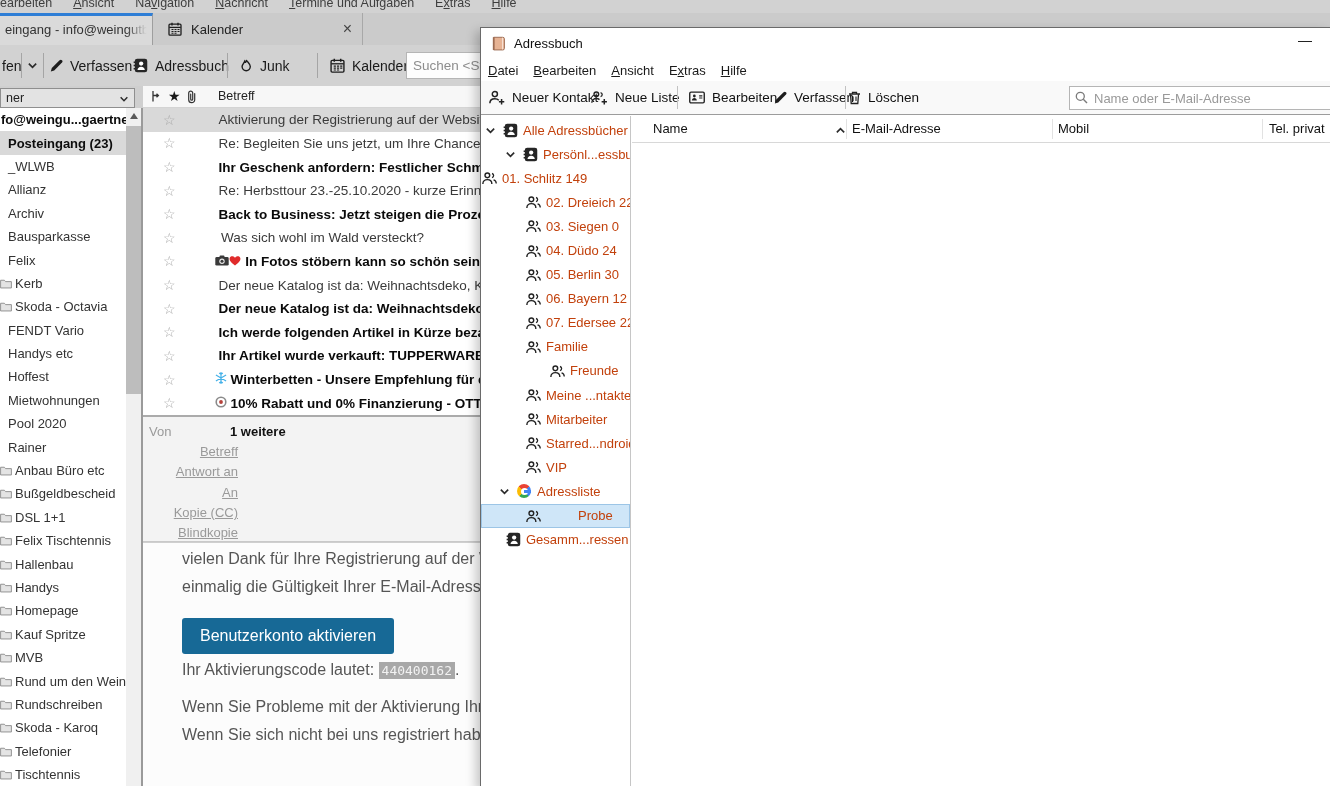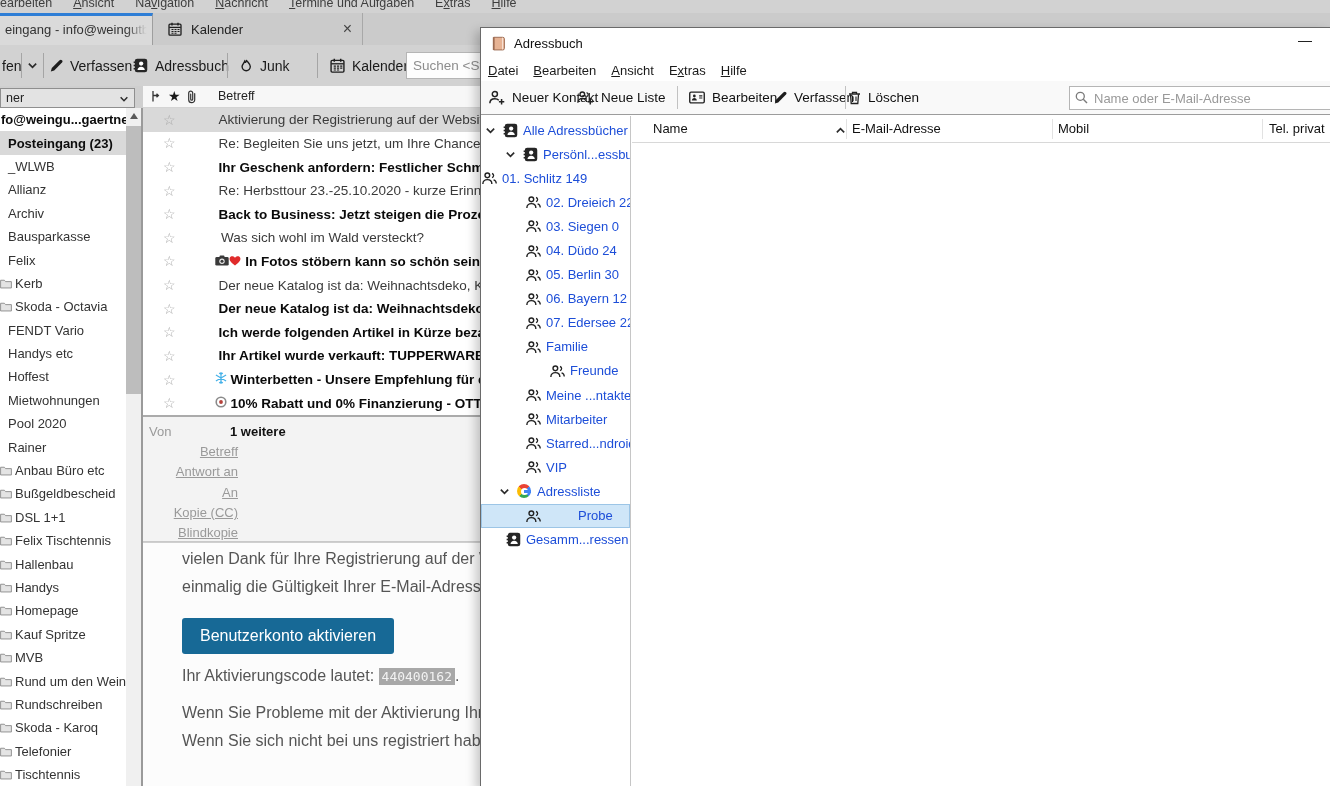--- a/index.html
+++ b/index.html
@@ -77,21 +77,21 @@
 
   
   .mbody { position:absolute; left:143px; top:543px; width:337px; height:243px; background:#fcfcfc;
     overflow:hidden; color:#555; }
   .mbody .inner { margin:-12px 0 0 39px; }
   .mbody h1 { font-size:26px; color:#4a4a4a; font-weight:bold; white-space:nowrap; }
   .mbody .bline { display:block; font-size:16px; line-height:28px; white-space:nowrap; }
   .mbody .p1 { margin-top:14px; }
   .activate-btn { display:inline-block; margin-top:17px; background:#176996; color:#fff; font-size:16px;
     padding:9px 18px; border-radius:3px; border:none; font-family:inherit; }
-  .code-line { margin-top:13px; font-size:16px; white-space:nowrap; }
+  .code-line { margin-top:7px; font-size:16px; white-space:nowrap; }
   .code-chip { font-family:"DejaVu Sans Mono","Liberation Mono",monospace; font-size:13px;
     background:#a8a8a8; color:#f2f2f2; padding:1px 3px; }
   .mbody .p2 { margin-top:14px; }
 
   
   .ab { position:absolute; left:480px; top:27px; width:851px; height:760px; background:#fff;
     border:1px solid #6a6a6a; box-shadow:-4px 4px 10px rgba(0,0,0,.22); }
   .ab-title { height:31px; display:flex; align-items:center; gap:8px; padding-left:10px;
     font-size:13px; color:#111; position:relative; }
   .ab-min { position:absolute; left:814px; top:4px; width:20px; text-align:center; font-size:14px; color:#222; }
@@ -100,21 +100,21 @@
   .ab-toolbar { position:relative; height:34px; background:#f9f9f9; border-bottom:1px solid #9c9c9c;
     font-size:13.5px; color:#111; }
   .abt { position:absolute; top:0; height:33px; display:flex; align-items:center; gap:7px; white-space:nowrap; }
   .absep { position:absolute; top:5px; width:1px; height:23px; background:#c2c2c2; }
   .absearch { position:absolute; left:588px; top:5px; width:330px; height:24px; background:#fff;
     border:1px solid #b5b5b5; font-size:13px; color:#333; padding:0 4px 0 24px; font-family:inherit; }
   .absearch::placeholder { color:#999; }
   .absearch-ic { position:absolute; left:594px; top:10px; }
 
   .ab-tree { position:absolute; left:0; top:88px; width:150px; bottom:0; border-right:1px solid #c6c6c6;
-    background:#fff; font-size:13px; color:#1d4ed8; padding-top:2px; overflow:hidden; }
+    background:#fff; font-size:13px; color:#c2410c; padding-top:2px; overflow:hidden; }
   .ab-row { height:24.1px; display:flex; align-items:center; gap:5px; white-space:nowrap; overflow:hidden; }
   .ab-row.selected { background:#cfe6f8; box-shadow:inset 0 0 0 1px #9cc5e6;gap:37px; }
   .ab-row .chev { flex:0 0 12px; }
   .ab-row .tico { flex:0 0 16px; display:flex; justify-content:center; }
   .g-ico { width:14px; height:14px; border-radius:50%; position:relative;
     background:conic-gradient(from -45deg,#ea4335 0 90deg,#4285f4 90deg 180deg,#34a853 180deg 270deg,#fbbc05 270deg 360deg); }
   .g-ico::before { content:""; position:absolute; inset:3.5px; background:#fff; border-radius:50%; }
   .g-ico::after { content:""; position:absolute; right:0; top:5.5px; width:7px; height:3.2px; background:#4285f4; }
 
   .ab-list { position:absolute; left:151px; top:88px; right:0; bottom:0; background:#fff; }
@@ -681,21 +681,21 @@
       </div>
     <div class="ab-toolbar">
       <div class="abt" style="left:8px">
         <span>
             <svg width="16" height="15">
               <use href="#sym-person-plus"></use>
             </svg>
           </span>
         <span>Neuer Kontakt</span>
       </div>
-      <div class="abt" style="left:96px">
+      <div class="abt" style="left:110px">
         <span>
             <svg width="17" height="15">
               <use href="#sym-people-plus"></use>
             </svg>
           </span>
         <span>Neue Liste</span>
       </div>
       <div class="absep" style="left:196px"></div>
       <div class="abt" style="left:208px">
         <span>

